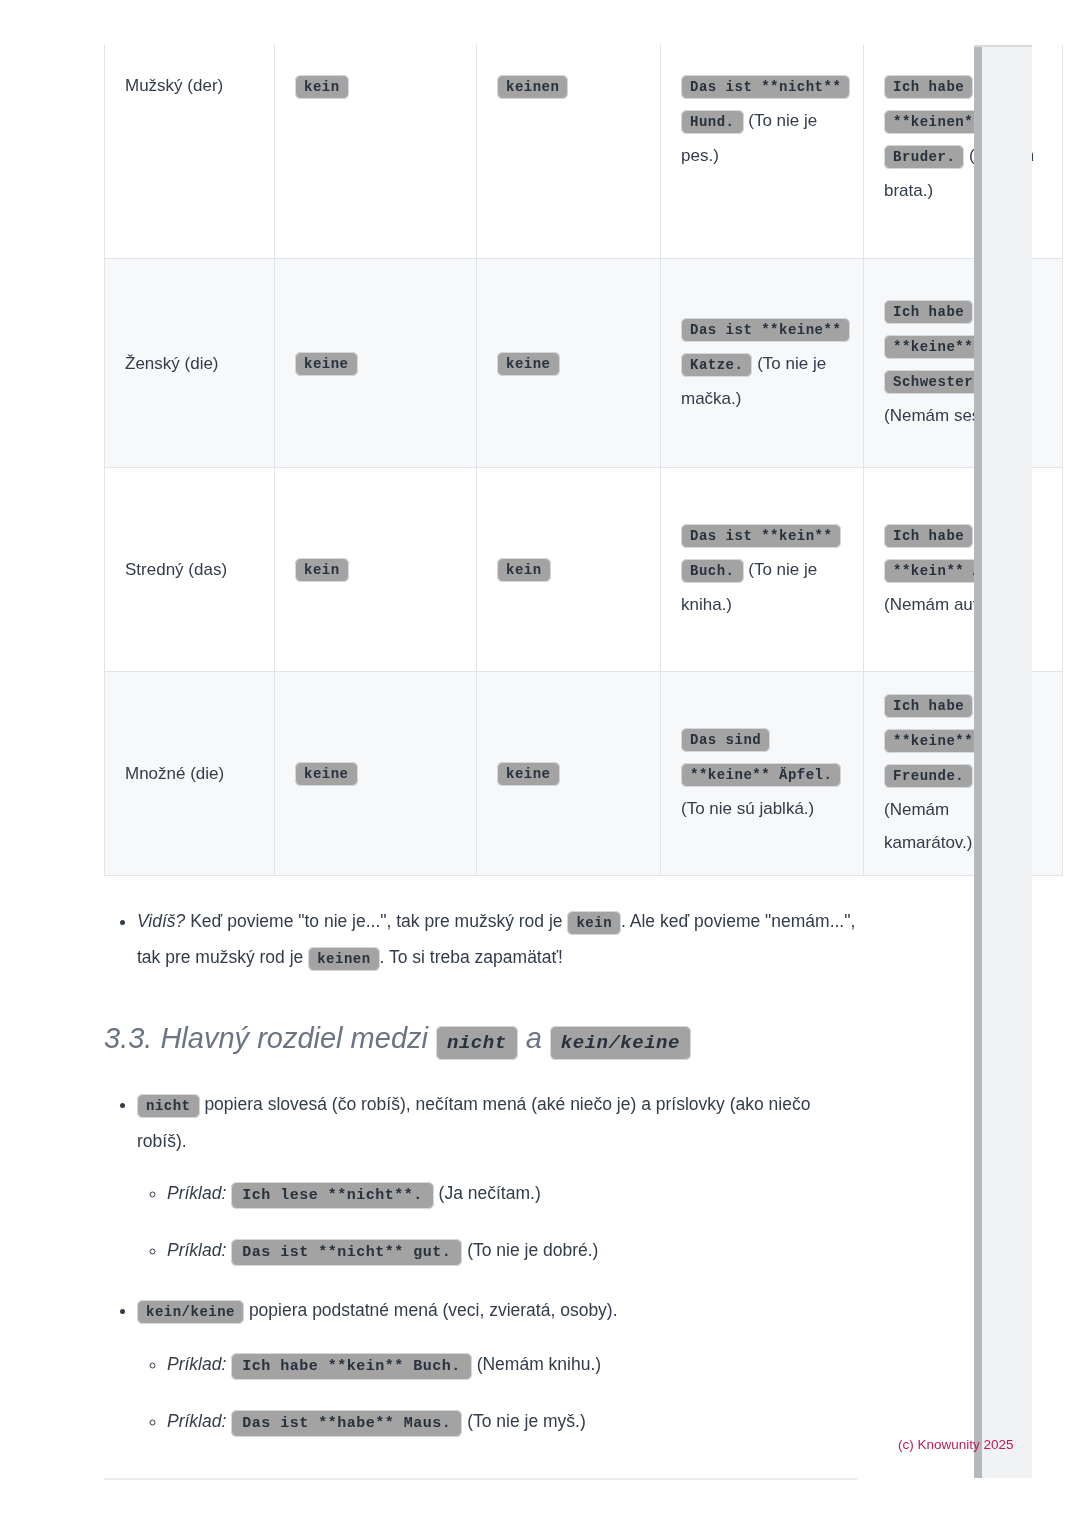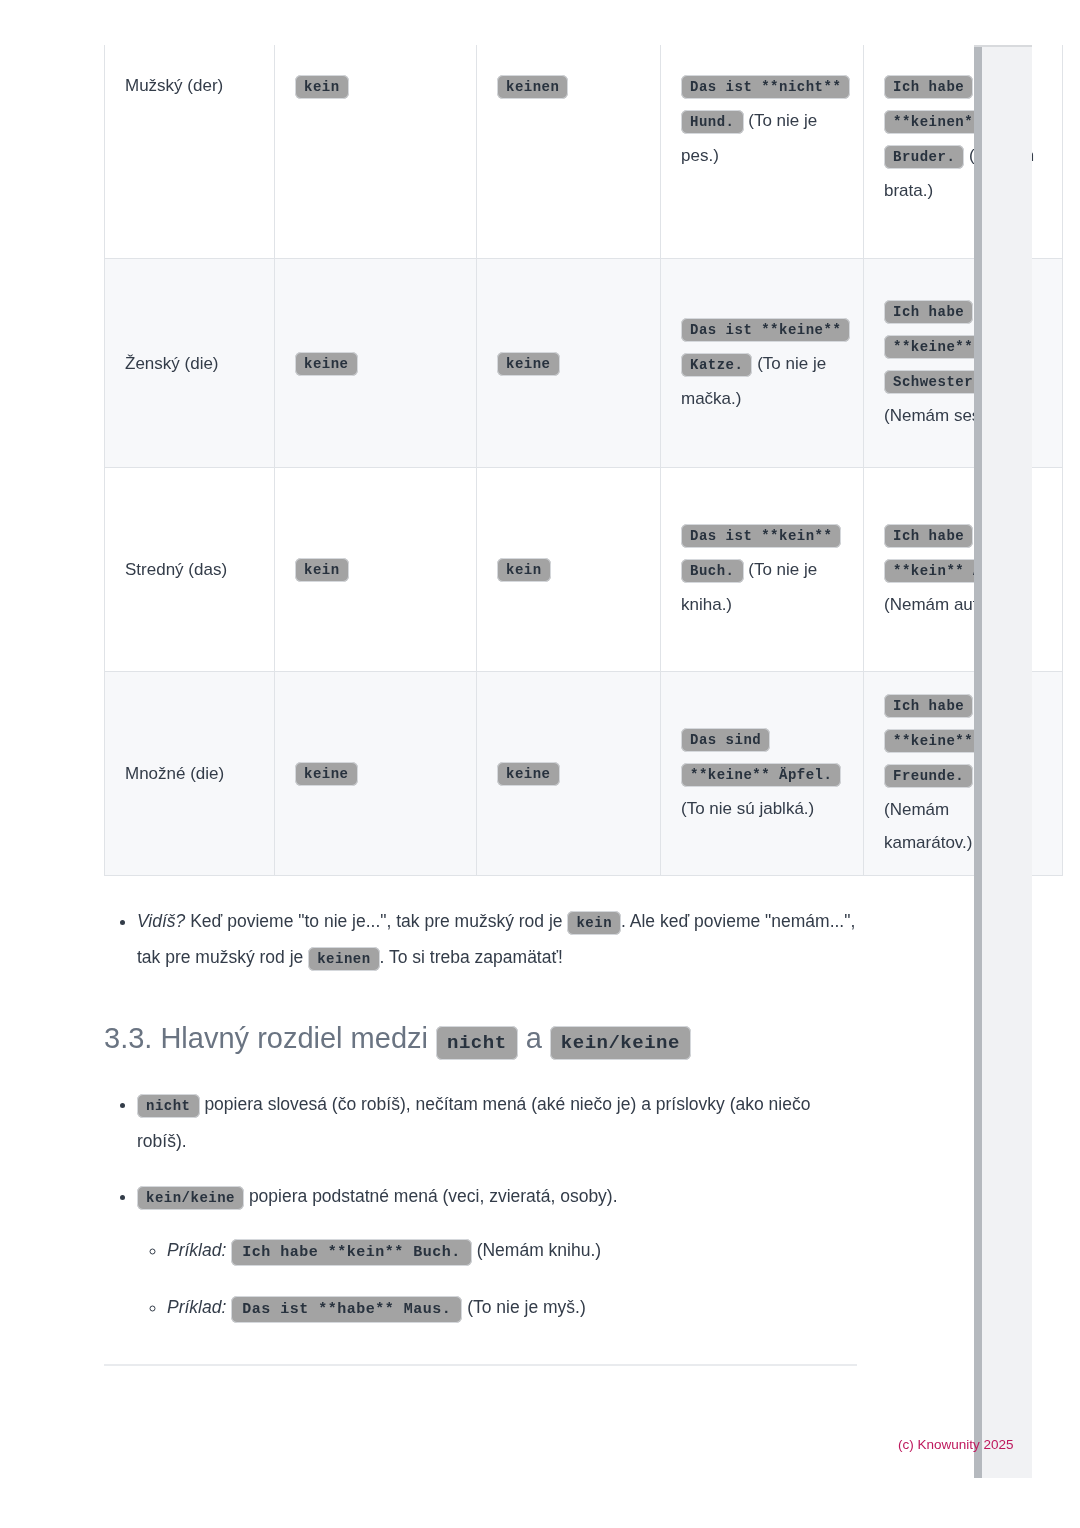--- a/index.html
+++ b/index.html
@@ -24,21 +24,21 @@
   .chip.h{font-size:19px;padding:5px 10px;}
   .chip.ex{font-size:15px;padding:4px 10px;white-space:nowrap;}
   .chip.inl{white-space:nowrap;}
 
   
   ul.note{margin:28px 0 0 0;padding-left:33px;list-style:disc outside;}
   ul.note li{font-size:17.5px;line-height:34px;color:#333c49;}
   em.lead{font-style:italic;}
 
   
-  h2.sec{margin:40px 0 0 0;font-size:29px;line-height:44px;font-weight:400;color:#6a7482;}
+  h2.sec{margin:40px 0 0 0;font-size:29px;line-height:44px;font-weight:400;color:#6a7482;font-style:italic;}
 
   
   ul.rules{margin:22px 0 0 0;padding-left:33px;list-style:disc outside;}
   ul.rules > li{font-size:17.5px;line-height:35px;color:#333c49;margin-bottom:20px;}
   ul.rules > li:last-child{margin-bottom:0;}
   ul.rules p{margin:0;}
   ul.sub{margin:10px 0 0 0;padding-left:30px;list-style:circle outside;}
   ul.sub li{margin:14px 0;line-height:40px;}
   .bseg{font-weight:400;}
   em.pk{font-style:italic;}
@@ -102,20 +102,28 @@
     <h2 class="sec">
       <span>3.3. Hlavný rozdiel medzi</span>
       <code class="chip h">nicht</code>
       <span>a</span>
       <code class="chip h">kein/keine</code>
     </h2>
 
     <ul class="rules">
       <li>
         <p><code class="chip inl">nicht</code><span> popiera </span><span class="bseg">slovesá</span><span> (čo robíš), </span><span class="bseg">nečítam mená</span><span> (aké niečo je) a </span><span class="bseg">príslovky</span><span> (ako niečo robíš).</span></p>
+        <ul class="sub">
+          <li><em class="pk">Príklad:</em>
+            <code class="chip ex">Ich lese **nicht**.</code>
+            <span>(Ja nečítam.)</span></li>
+          <li><em class="pk">Príklad:</em>
+            <code class="chip ex">Das ist **nicht** gut.</code>
+            <span>(To nie je dobré.)</span></li>
+        </ul>
       </li>
       <li>
         <p><code class="chip inl">kein/keine</code><span> popiera </span><span class="bseg">podstatné mená</span><span> (veci, zvieratá, osoby).</span></p>
         <ul class="sub">
           <li><em class="pk">Príklad:</em>
             <code class="chip ex">Ich habe **kein** Buch.</code>
             <span>(Nemám knihu.)</span></li>
           <li><em class="pk">Príklad:</em>
             <code class="chip ex">Das ist **habe** Maus.</code>
             <span>(To nie je myš.)</span></li>

